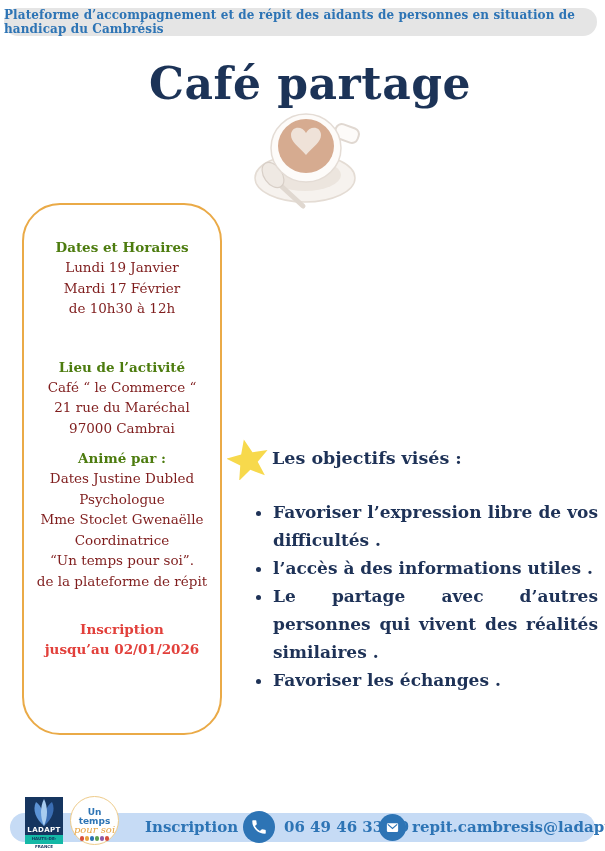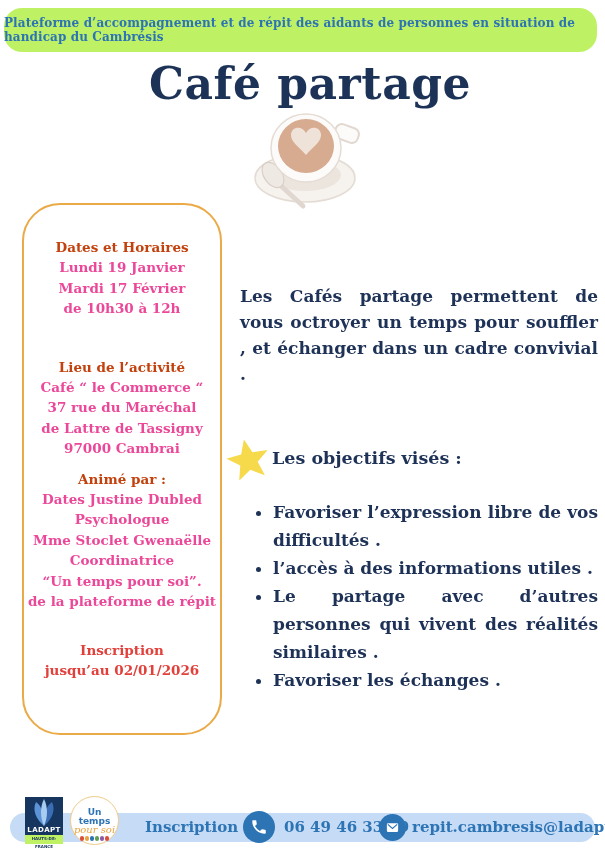--- a/index.html
+++ b/index.html
@@ -1,56 +1,56 @@
 <!DOCTYPE html>
 <html><head>
 <meta charset="utf-8">
 <style>
   html,body{margin:0;padding:0;background:#ffffff;}
   .page{position:relative;width:605px;height:851px;background:#ffffff;overflow:hidden;
         font-family:"DejaVu Serif","Liberation Serif",serif;}
 
   
-  .banner{position:absolute;left:4px;top:8px;width:593px;height:44px;background:#bef264;
+  .banner{position:absolute;left:4px;top:8px;width:593px;height:28px;background:#e5e5e5;
           border-radius:18px;display:flex;align-items:center;}
   .banner span{color:#2d74b5;font-weight:bold;font-size:12px;letter-spacing:0.1px;}
 
   
   .badge{position:absolute;left:38px;top:80px;width:79px;height:79px;border:3px solid #eaaa47;
          border-radius:50%;background:#fff;display:flex;align-items:center;justify-content:center;}
   .badge span{color:#8e2a25;font-weight:bold;font-size:16px;}
   .title{position:absolute;left:120px;top:58px;width:380px;margin:0;text-align:center;
          color:#1c3357;font-size:44px;font-weight:bold;letter-spacing:0.5px;}
   .coffee{position:absolute;left:243px;top:106px;width:125px;height:105px;}
 
   
   .sidebar{position:absolute;left:22px;top:203px;width:200px;height:532px;border:2.5px solid #eaaa47;
            border-radius:38px;background:#fff;box-sizing:border-box;text-align:center;padding-top:32px;}
-  .sb-h{color:#c2410c;font-weight:bold;font-size:13.5px;line-height:20px;}
-  .sb-l{color:#ec4899;font-weight:bold;font-size:13.5px;line-height:20.5px;}
+  .sb-h{color:#4d7c0f;font-weight:bold;font-size:13.5px;line-height:20px;}
+  .sb-l{color:#7f1d1d;font-weight:normal;font-size:13.5px;line-height:20.5px;}
   .sb-sec1{margin-bottom:38px;}
   .sb-sec2{margin-bottom:10px;}
   .sb-sec3{margin-bottom:28px;}
   .sb-insc div{color:#e2403b;font-weight:bold;font-size:13.5px;line-height:20px;}
 
   
   .intro{position:absolute;left:240px;top:283px;width:358px;margin:0;color:#1e3257;
          font-weight:bold;font-size:17px;line-height:26px;text-align:justify;}
   .objectives{position:absolute;left:240px;top:448px;width:358px;}
   .obj-head{position:relative;padding-left:32px;}
   .star{position:absolute;left:-13px;top:-10px;width:42px;height:42px;display:block;}
   .obj-title{color:#1e3257;font-weight:bold;font-size:17.5px;}
   .obj-list{margin:30px 0 0 0;padding-left:33px;}
   .obj-list li{color:#1e3257;font-weight:bold;font-size:17px;line-height:28px;
                text-align:justify;margin:0;}
 
   
   .footer-bar{position:absolute;left:10px;top:813px;width:585px;height:29px;background:#c6dbf5;
               border-radius:14.5px;}
-  .ladapt{position:absolute;left:25px;top:797px;width:38px;height:47px;background:#bef264;}
+  .ladapt{position:absolute;left:25px;top:797px;width:38px;height:47px;background:#14b8a6;}
   .ladapt-sq{width:38px;height:38px;background:#16355f;position:relative;overflow:hidden;}
   .ladapt-sq svg{position:absolute;left:4px;top:2px;}
   .ladapt-name{position:absolute;left:0;bottom:1px;width:100%;text-align:center;color:#fff;
                font-size:7px;font-weight:bold;font-family:"DejaVu Sans",sans-serif;letter-spacing:0.4px;}
   .ladapt-sub{width:100%;text-align:center;color:#16355f;font-size:4px;font-weight:bold;
               font-family:"DejaVu Sans",sans-serif;line-height:8px;}
   .temps{position:absolute;left:70px;top:796px;width:49px;height:49px;border-radius:50%;
          background:#fff;border:1.5px solid #eecb8a;box-sizing:border-box;text-align:center;
          padding-top:11px;}
   .temps-l1{color:#2d74b5;font-weight:bold;font-size:9px;line-height:9px;font-family:"DejaVu Sans",sans-serif;}
@@ -98,40 +98,38 @@
   <aside class="sidebar">
     <div class="sb-sec1">
       <div class="sb-h">Dates et Horaires</div>
       <div class="sb-l">Lundi 19 Janvier</div>
       <div class="sb-l">Mardi 17 Février</div>
       <div class="sb-l">de 10h30 à 12h</div>
     </div>
     <div class="sb-sec2">
       <div class="sb-h">Lieu de l’activité</div>
       <div class="sb-l">Café “ le Commerce “</div>
-      <div class="sb-l">37 rue du Maréchal</div>
-      <div class="sb-l">de Lattre de Tassigny</div>
+      <div class="sb-l">21 rue du Maréchal</div>
       <div class="sb-l">97000 Cambrai</div>
     </div>
     <div class="sb-sec3">
       <div class="sb-h">Animé par :</div>
       <div class="sb-l">Dates Justine Dubled</div>
       <div class="sb-l">Psychologue</div>
       <div class="sb-l">Mme Stoclet Gwenaëlle</div>
       <div class="sb-l">Coordinatrice</div>
       <div class="sb-l">“Un temps pour soi”.</div>
       <div class="sb-l">de la plateforme de répit</div>
     </div>
     <div class="sb-insc">
       <div>Inscription</div>
       <div>jusqu’au 02/01/2026</div>
     </div>
   </aside>
 
-  <p class="intro">Les Cafés partage permettent de vous octroyer un temps pour souffler , et échanger dans un cadre convivial .</p>
 
   <div class="objectives">
     <div class="obj-head">
       <span class="star">
         <svg width="42" height="42" viewBox="0 0 40 40" xmlns="http://www.w3.org/2000/svg">
           <polygon transform="rotate(-12 20 20)" fill="#f7d94c" points="20,1 25.5,14.5 40,15.5 28.5,24.5 32.5,38.5 20,30.5 7.5,38.5 11.5,24.5 0,15.5 14.5,14.5"></polygon>
         </svg>
       </span>
       <span class="obj-title">Les objectifs visés :</span>
     </div>

